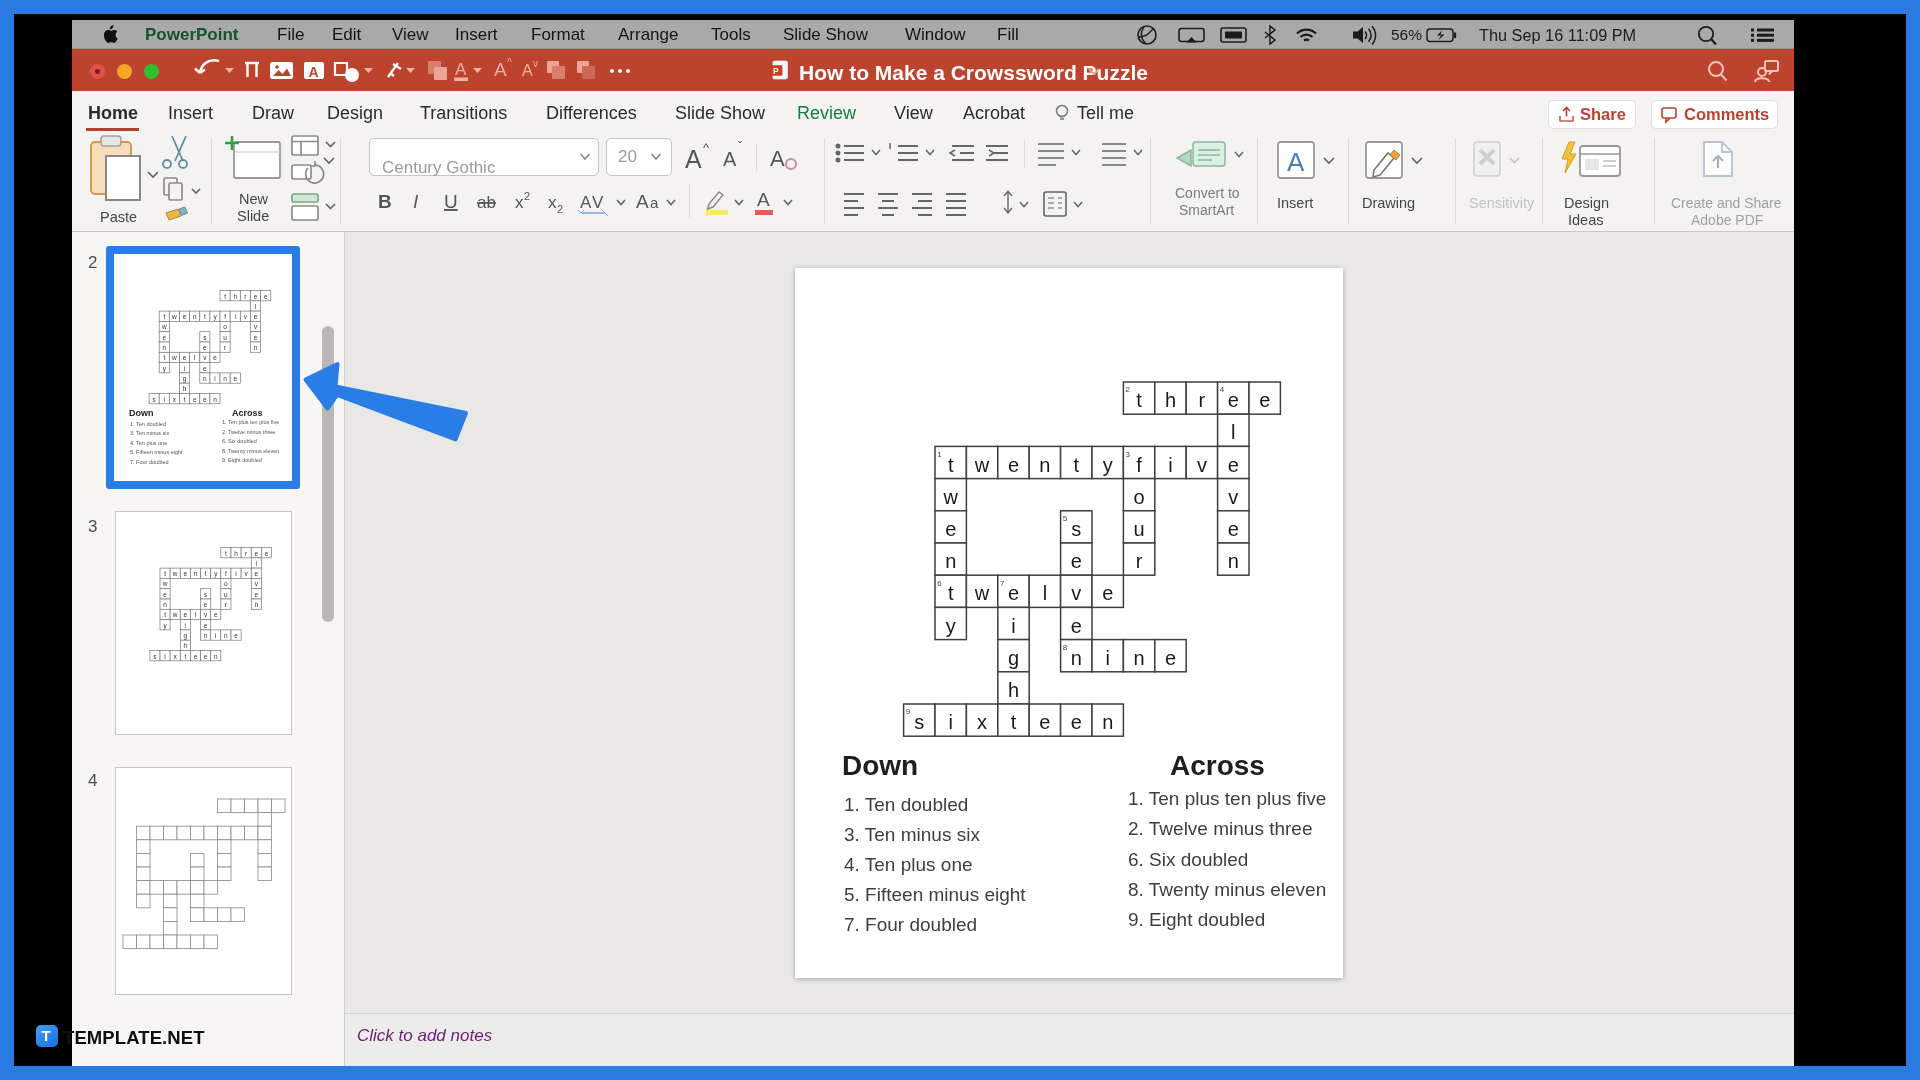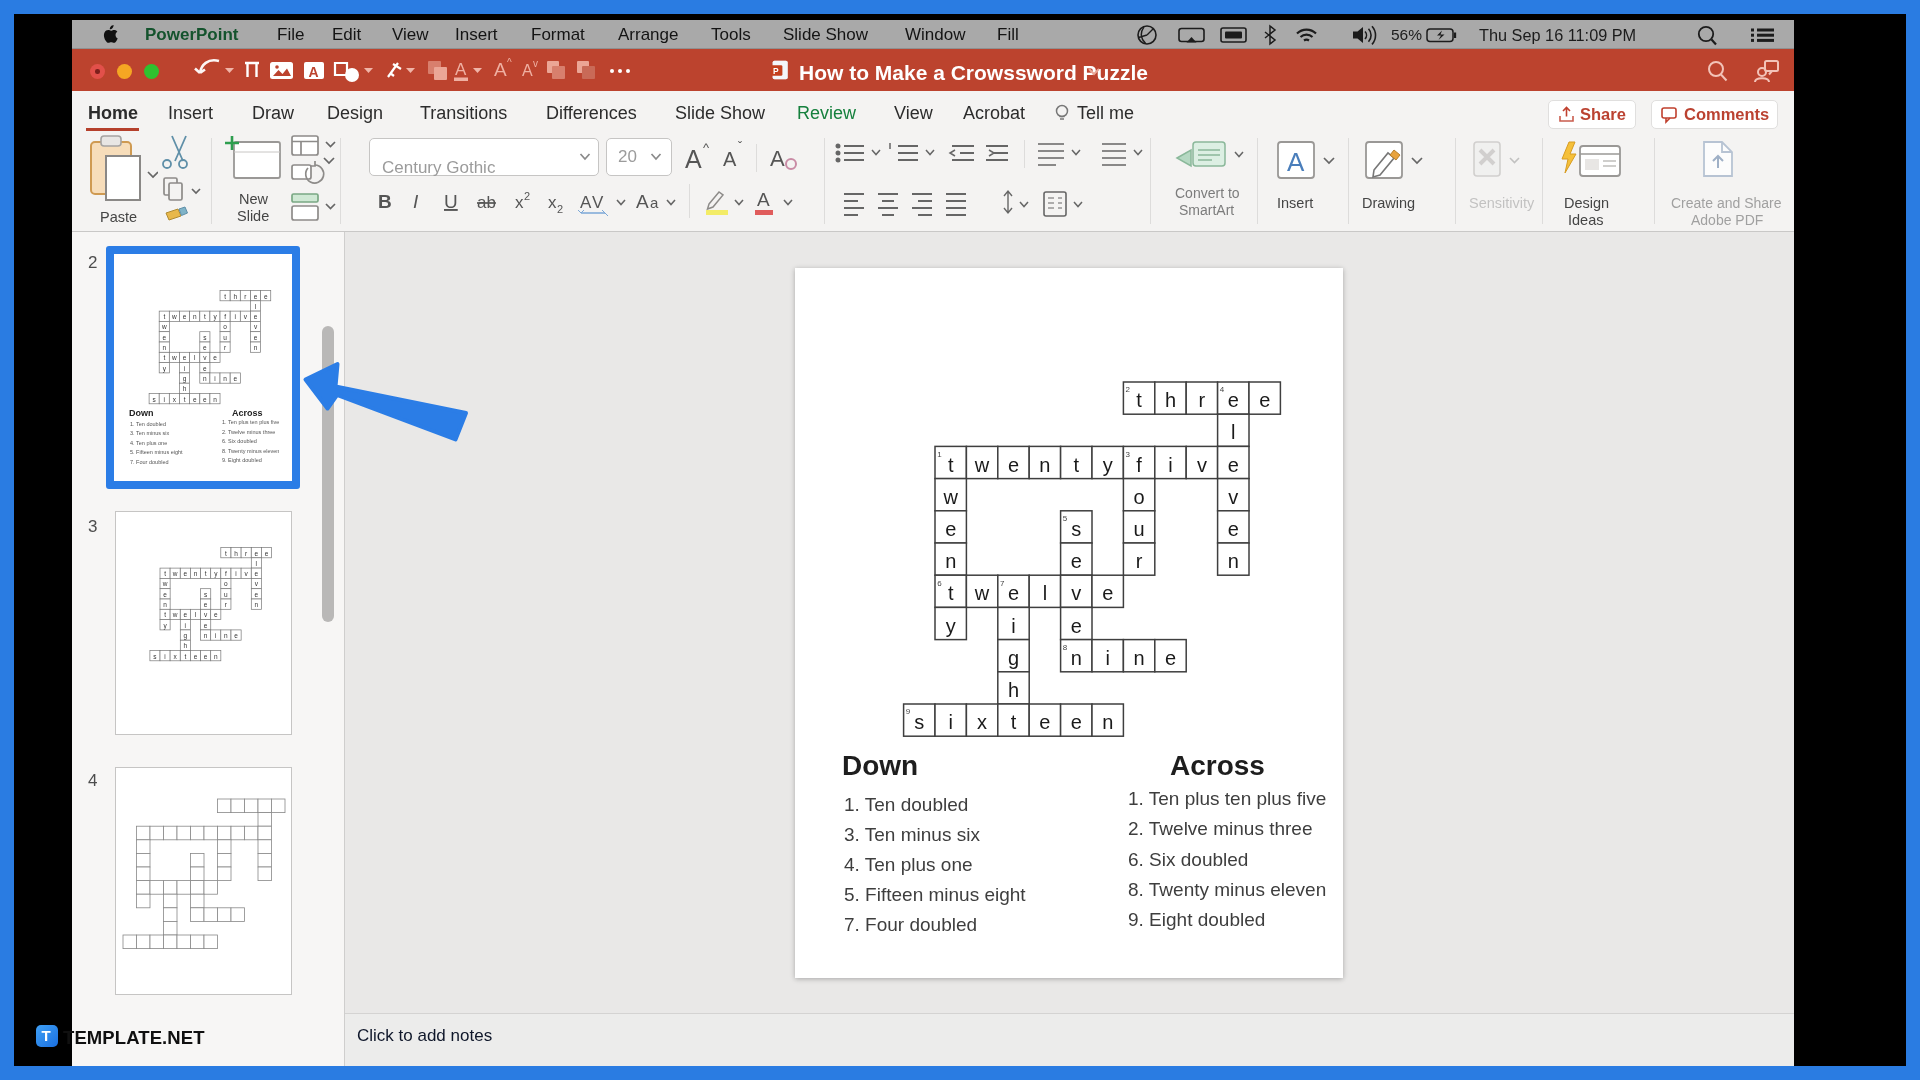--- a/index.html
+++ b/index.html
@@ -641,21 +641,21 @@
       <rect x="8.0" y="168.0" width="13.50" height="13.60" fill="#fff" stroke="#888" stroke-width="0.8"></rect>
       <rect x="21.5" y="168.0" width="13.50" height="13.60" fill="#fff" stroke="#888" stroke-width="0.8"></rect>
       <rect x="35.0" y="168.0" width="13.50" height="13.60" fill="#fff" stroke="#888" stroke-width="0.8"></rect>
       <rect x="48.5" y="168.0" width="13.50" height="13.60" fill="#fff" stroke="#888" stroke-width="0.8"></rect>
       <rect x="62.0" y="168.0" width="13.50" height="13.60" fill="#fff" stroke="#888" stroke-width="0.8"></rect>
       <rect x="75.5" y="168.0" width="13.50" height="13.60" fill="#fff" stroke="#888" stroke-width="0.8"></rect>
       <rect x="89.0" y="168.0" width="13.50" height="13.60" fill="#fff" stroke="#888" stroke-width="0.8"></rect>
     </svg>
     <div class="abs" style="left:273px;top:212px;width:1449px;height:801px;background:#e9e8e7;"></div>
     <div class="abs" style="left:273px;top:993px;width:1449px;height:53px;background:#ececeb;border-top:1px solid #d4d3d2;"></div>
-    <div class="abs" style="left:285px;top:1006px;font-size:17px;color:#0f172a;">Click to add notes</div>
+    <div class="abs" style="left:285px;top:1006px;font-size:17px;color:#701a75;font-style:italic;">Click to add notes</div>
     <div class="abs" style="left:723px;top:248px;width:548px;height:710px;background:#fff;box-shadow:0 1px 5px rgba(0,0,0,0.28);"></div>
     <svg class="abs" style="left:723px;top:248px" width="548" height="710" viewBox="0 0 548 710">
       <rect x="328.4" y="114.0" width="31.40" height="32.20" fill="#fff" stroke="#3f3f3f" stroke-width="1.5"></rect>
       <rect x="359.8" y="114.0" width="31.40" height="32.20" fill="#fff" stroke="#3f3f3f" stroke-width="1.5"></rect>
       <rect x="391.2" y="114.0" width="31.40" height="32.20" fill="#fff" stroke="#3f3f3f" stroke-width="1.5"></rect>
       <rect x="422.6" y="114.0" width="31.40" height="32.20" fill="#fff" stroke="#3f3f3f" stroke-width="1.5"></rect>
       <rect x="454.0" y="114.0" width="31.40" height="32.20" fill="#fff" stroke="#3f3f3f" stroke-width="1.5"></rect>
       <rect x="422.6" y="146.2" width="31.40" height="32.20" fill="#fff" stroke="#3f3f3f" stroke-width="1.5"></rect>
       <rect x="140.0" y="178.4" width="31.40" height="32.20" fill="#fff" stroke="#3f3f3f" stroke-width="1.5"></rect>
       <rect x="171.4" y="178.4" width="31.40" height="32.20" fill="#fff" stroke="#3f3f3f" stroke-width="1.5"></rect>

